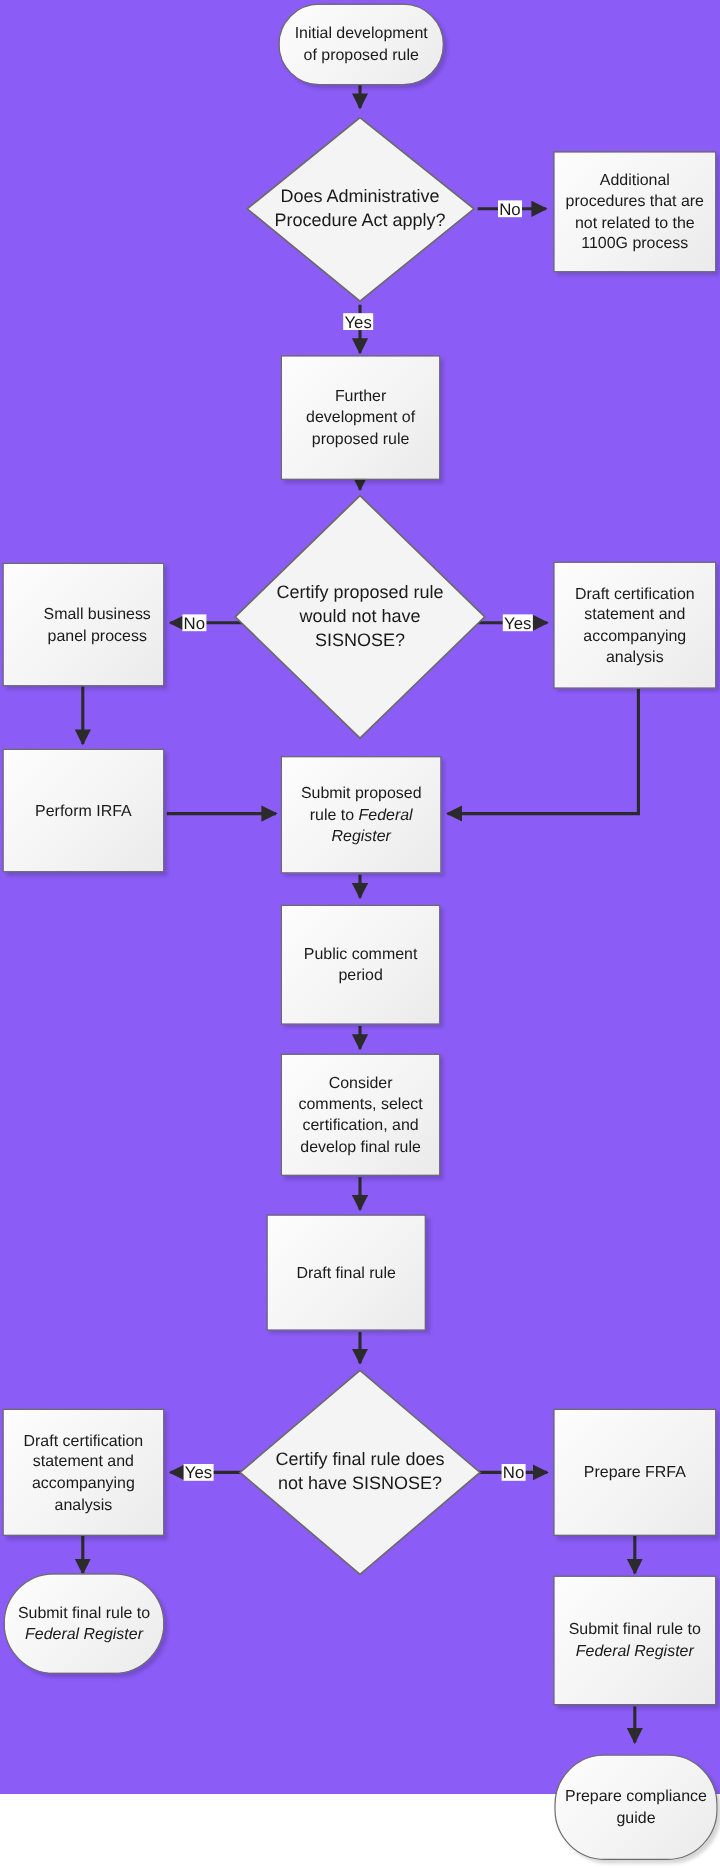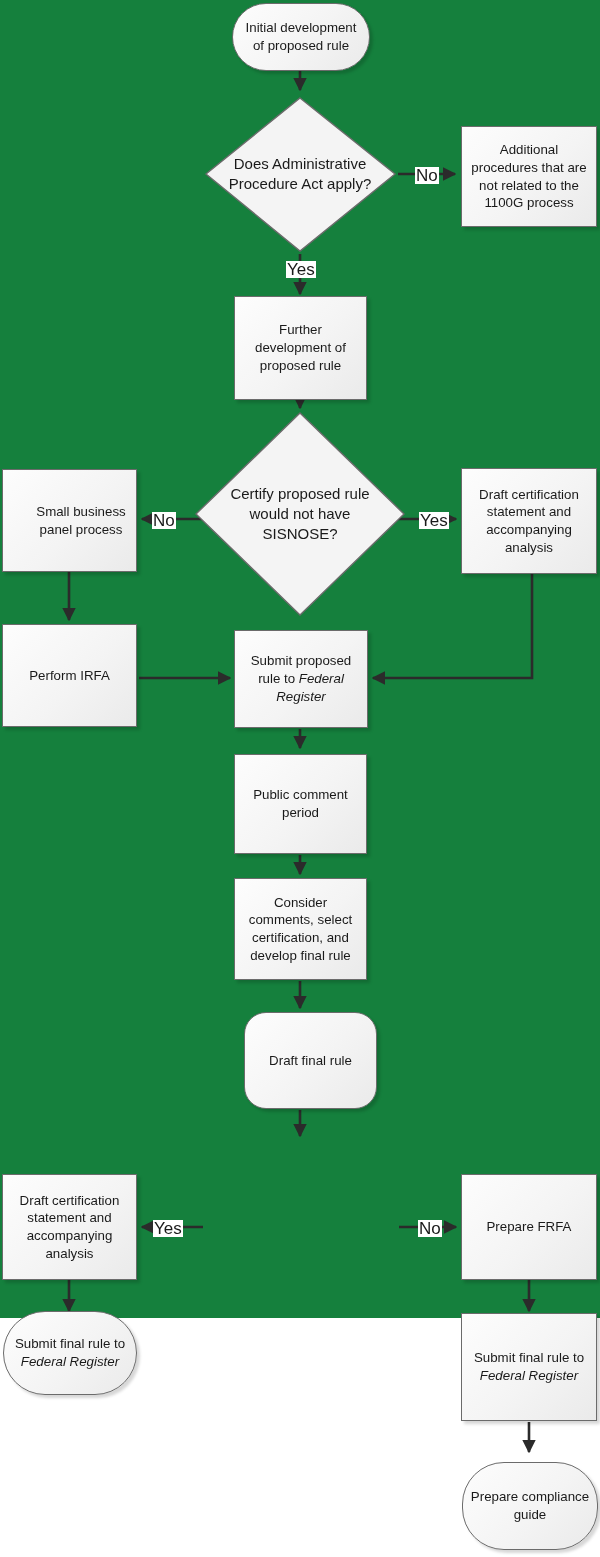--- a/index.html
+++ b/index.html
@@ -8,22 +8,22 @@
     background: #ffffff;
   }
   body {
     width: 600px; height: 1557px;
     font-family: "Liberation Sans", sans-serif;
     color: #1a1a1a;
     overflow: hidden;
   }
   #flow {
     position: relative;
-    width: 600px; height: 1318px;
-    background: #15803d;
+    width: 600px; height: 1495px;
+    background: #8b5cf6;
   }
   svg.edges {
     position: absolute; left: 0; top: 0;
     width: 600px; height: 1557px;
     pointer-events: none;
   }
   .node {
     position: absolute;
     display: flex;
     align-items: center;
@@ -60,21 +60,21 @@
     position: relative;
     z-index: 2;
     text-align: center;
     font-size: 15px;
     line-height: 1.33;
     width: 74%;
     color: #1a1a1a;
   }
   .edge-label {
     position: absolute;
-    font-size: 17px;
+    font-size: 14px;
     color: #1a1a1a;
     background: #ffffff;
     padding: 0 1px;
     line-height: 1;
     white-space: nowrap;
   }
   i { font-style: italic; }
 </style>
 </head>
 <body>
@@ -152,24 +152,30 @@
   </div>
 
   <div class="node box" style="left:234px; top:754px; width:133px; height:100px;">
     <span class="lbl">Public comment period</span>
   </div>
 
   <div class="node box" style="left:234px; top:878px; width:133px; height:102px;">
     <span class="lbl">Consider comments, select certification, and develop final rule</span>
   </div>
 
-  <div class="node box" style="left:244px; top:1012px; width:133px; height:97px;border-radius:22px;">
+  <div class="node box" style="left:222px; top:1012px; width:133px; height:97px;">
     <span class="lbl">Draft final rule</span>
   </div>
 
+  <div class="diamond-wrap" style="left:197px; top:1139px; width:206px; height:176px;">
+    <svg class="diamond-shape" viewBox="0 0 206 176" preserveAspectRatio="none">
+      <polygon points="103,3 203,88 103,173 3,88" fill="#f4f4f4" stroke="#6b6b6b" stroke-width="1.4"></polygon>
+    </svg>
+    <span class="diamond-text">Certify final rule does not have SISNOSE?</span>
+  </div>
 
   <div class="node box" style="left:2px; top:1174px; width:135px; height:106px;">
     <span class="lbl">Draft certification statement and accompanying analysis</span>
   </div>
 
   <div class="node box" style="left:461px; top:1174px; width:136px; height:106px;">
     <span class="lbl">Prepare FRFA</span>
   </div>
 
   <div class="node terminal" style="left:3px; top:1311px; width:134px; height:84px;">

